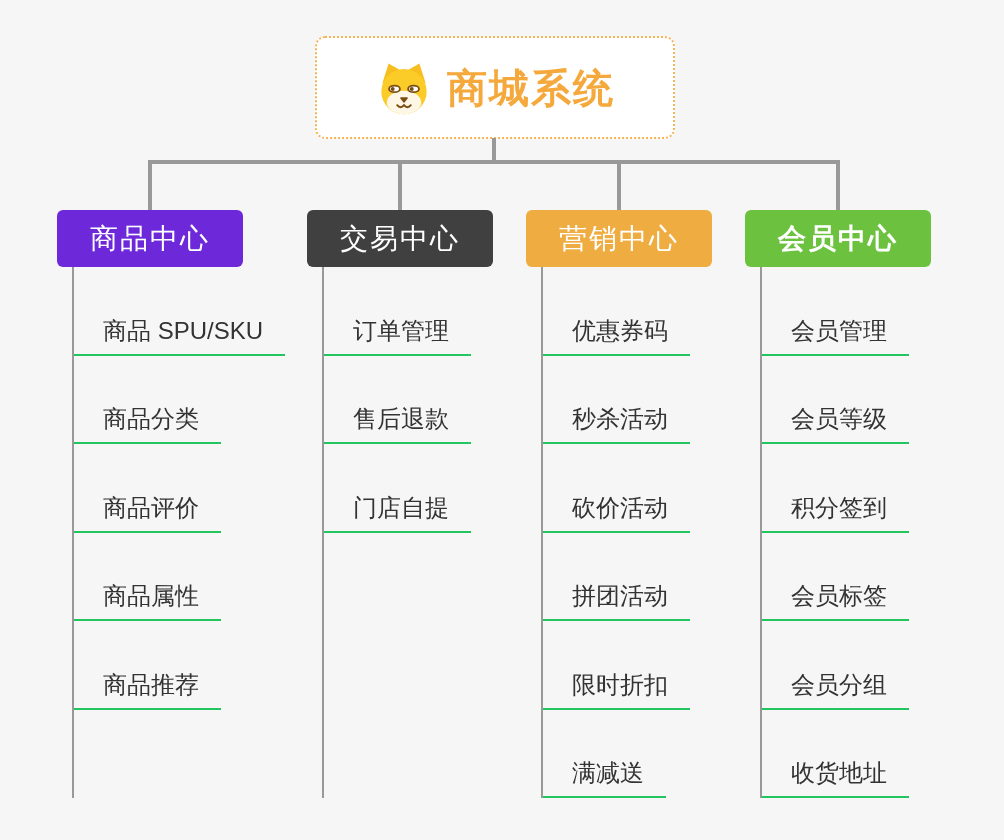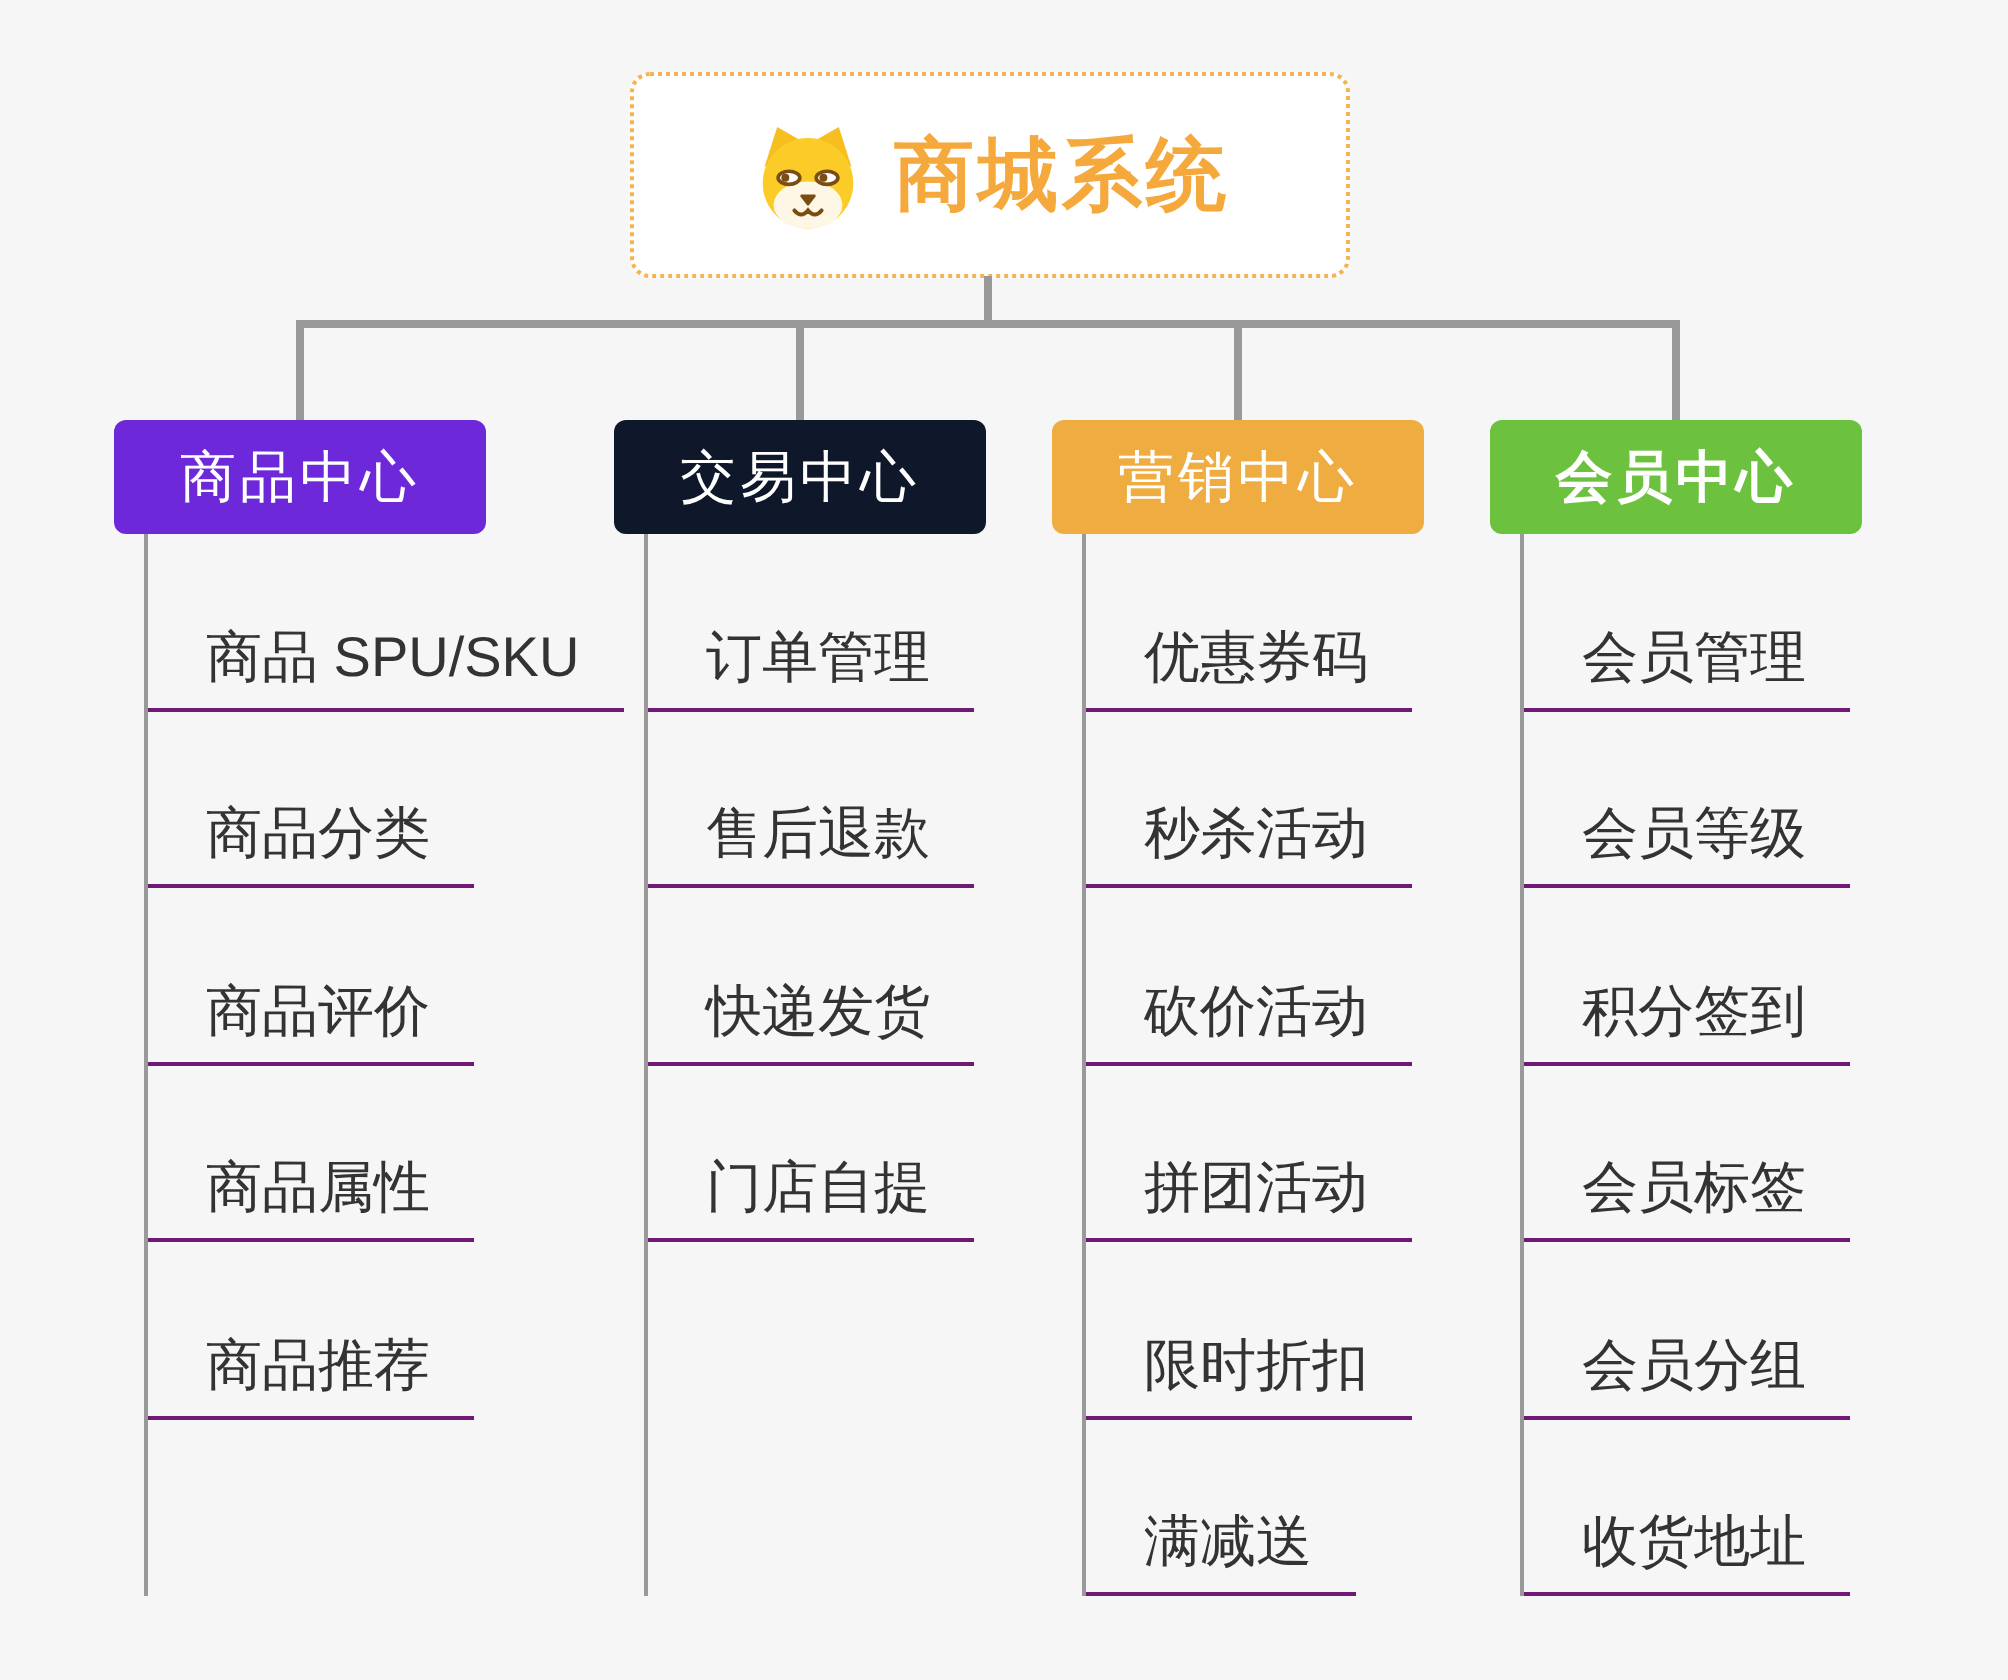--- a/index.html
+++ b/index.html
@@ -83,23 +83,23 @@
     width: 2px; height: 531px;
     background: #999999;
   }
   .leaf-row {
     height: 88.5px;
     display: flex;
     align-items: flex-end;
   }
   .leaf {
     display: inline-block;
-    border-bottom: 2px solid #701a75;
+    border-bottom: 2px solid #22c55e;
     padding: 0 22px 8px 31px;
-    font-size: 28px;
+    font-size: 24px;
     color: #333333;
     white-space: nowrap;
     line-height: 1.2;
     cursor: pointer;
   }
 </style>
 </head>
 <body>
 
 <div id="stage">
@@ -121,21 +121,21 @@
   </div>
 
   <div class="cline l-root-v"></div>
   <div class="cline l-h"></div>
   <div class="cline l-bv b0"></div>
   <div class="cline l-bv b1"></div>
   <div class="cline l-bv b2"></div>
   <div class="cline l-bv b3"></div>
 
   <div class="branch-box b0" style="background-color: #6d28d9;">商品中心</div>
-  <div class="branch-box b1" style="background-color: #0f172a;">交易中心</div>
+  <div class="branch-box b1" style="background-color: #404040;">交易中心</div>
   <div class="branch-box b2" style="background-color: rgb(239, 172, 64);">营销中心</div>
   <div class="branch-box b3" style="background-color: rgb(108, 193, 63);">会员中心</div>
 
   <div class="leaf-col b0">
     <div class="trunk"></div>
     <div class="leaf-row">
         <span class="leaf">商品 SPU/SKU</span>
       </div>
     <div class="leaf-row">
         <span class="leaf">商品分类</span>
@@ -153,23 +153,20 @@
 
   <div class="leaf-col b1">
     <div class="trunk"></div>
     <div class="leaf-row">
         <span class="leaf">订单管理</span>
       </div>
     <div class="leaf-row">
         <span class="leaf">售后退款</span>
       </div>
     <div class="leaf-row">
-        <span class="leaf">快递发货</span>
-      </div>
-    <div class="leaf-row">
         <span class="leaf">门店自提</span>
       </div>
   </div>
 
   <div class="leaf-col b2">
     <div class="trunk"></div>
     <div class="leaf-row">
         <span class="leaf">优惠券码</span>
       </div>
     <div class="leaf-row">

